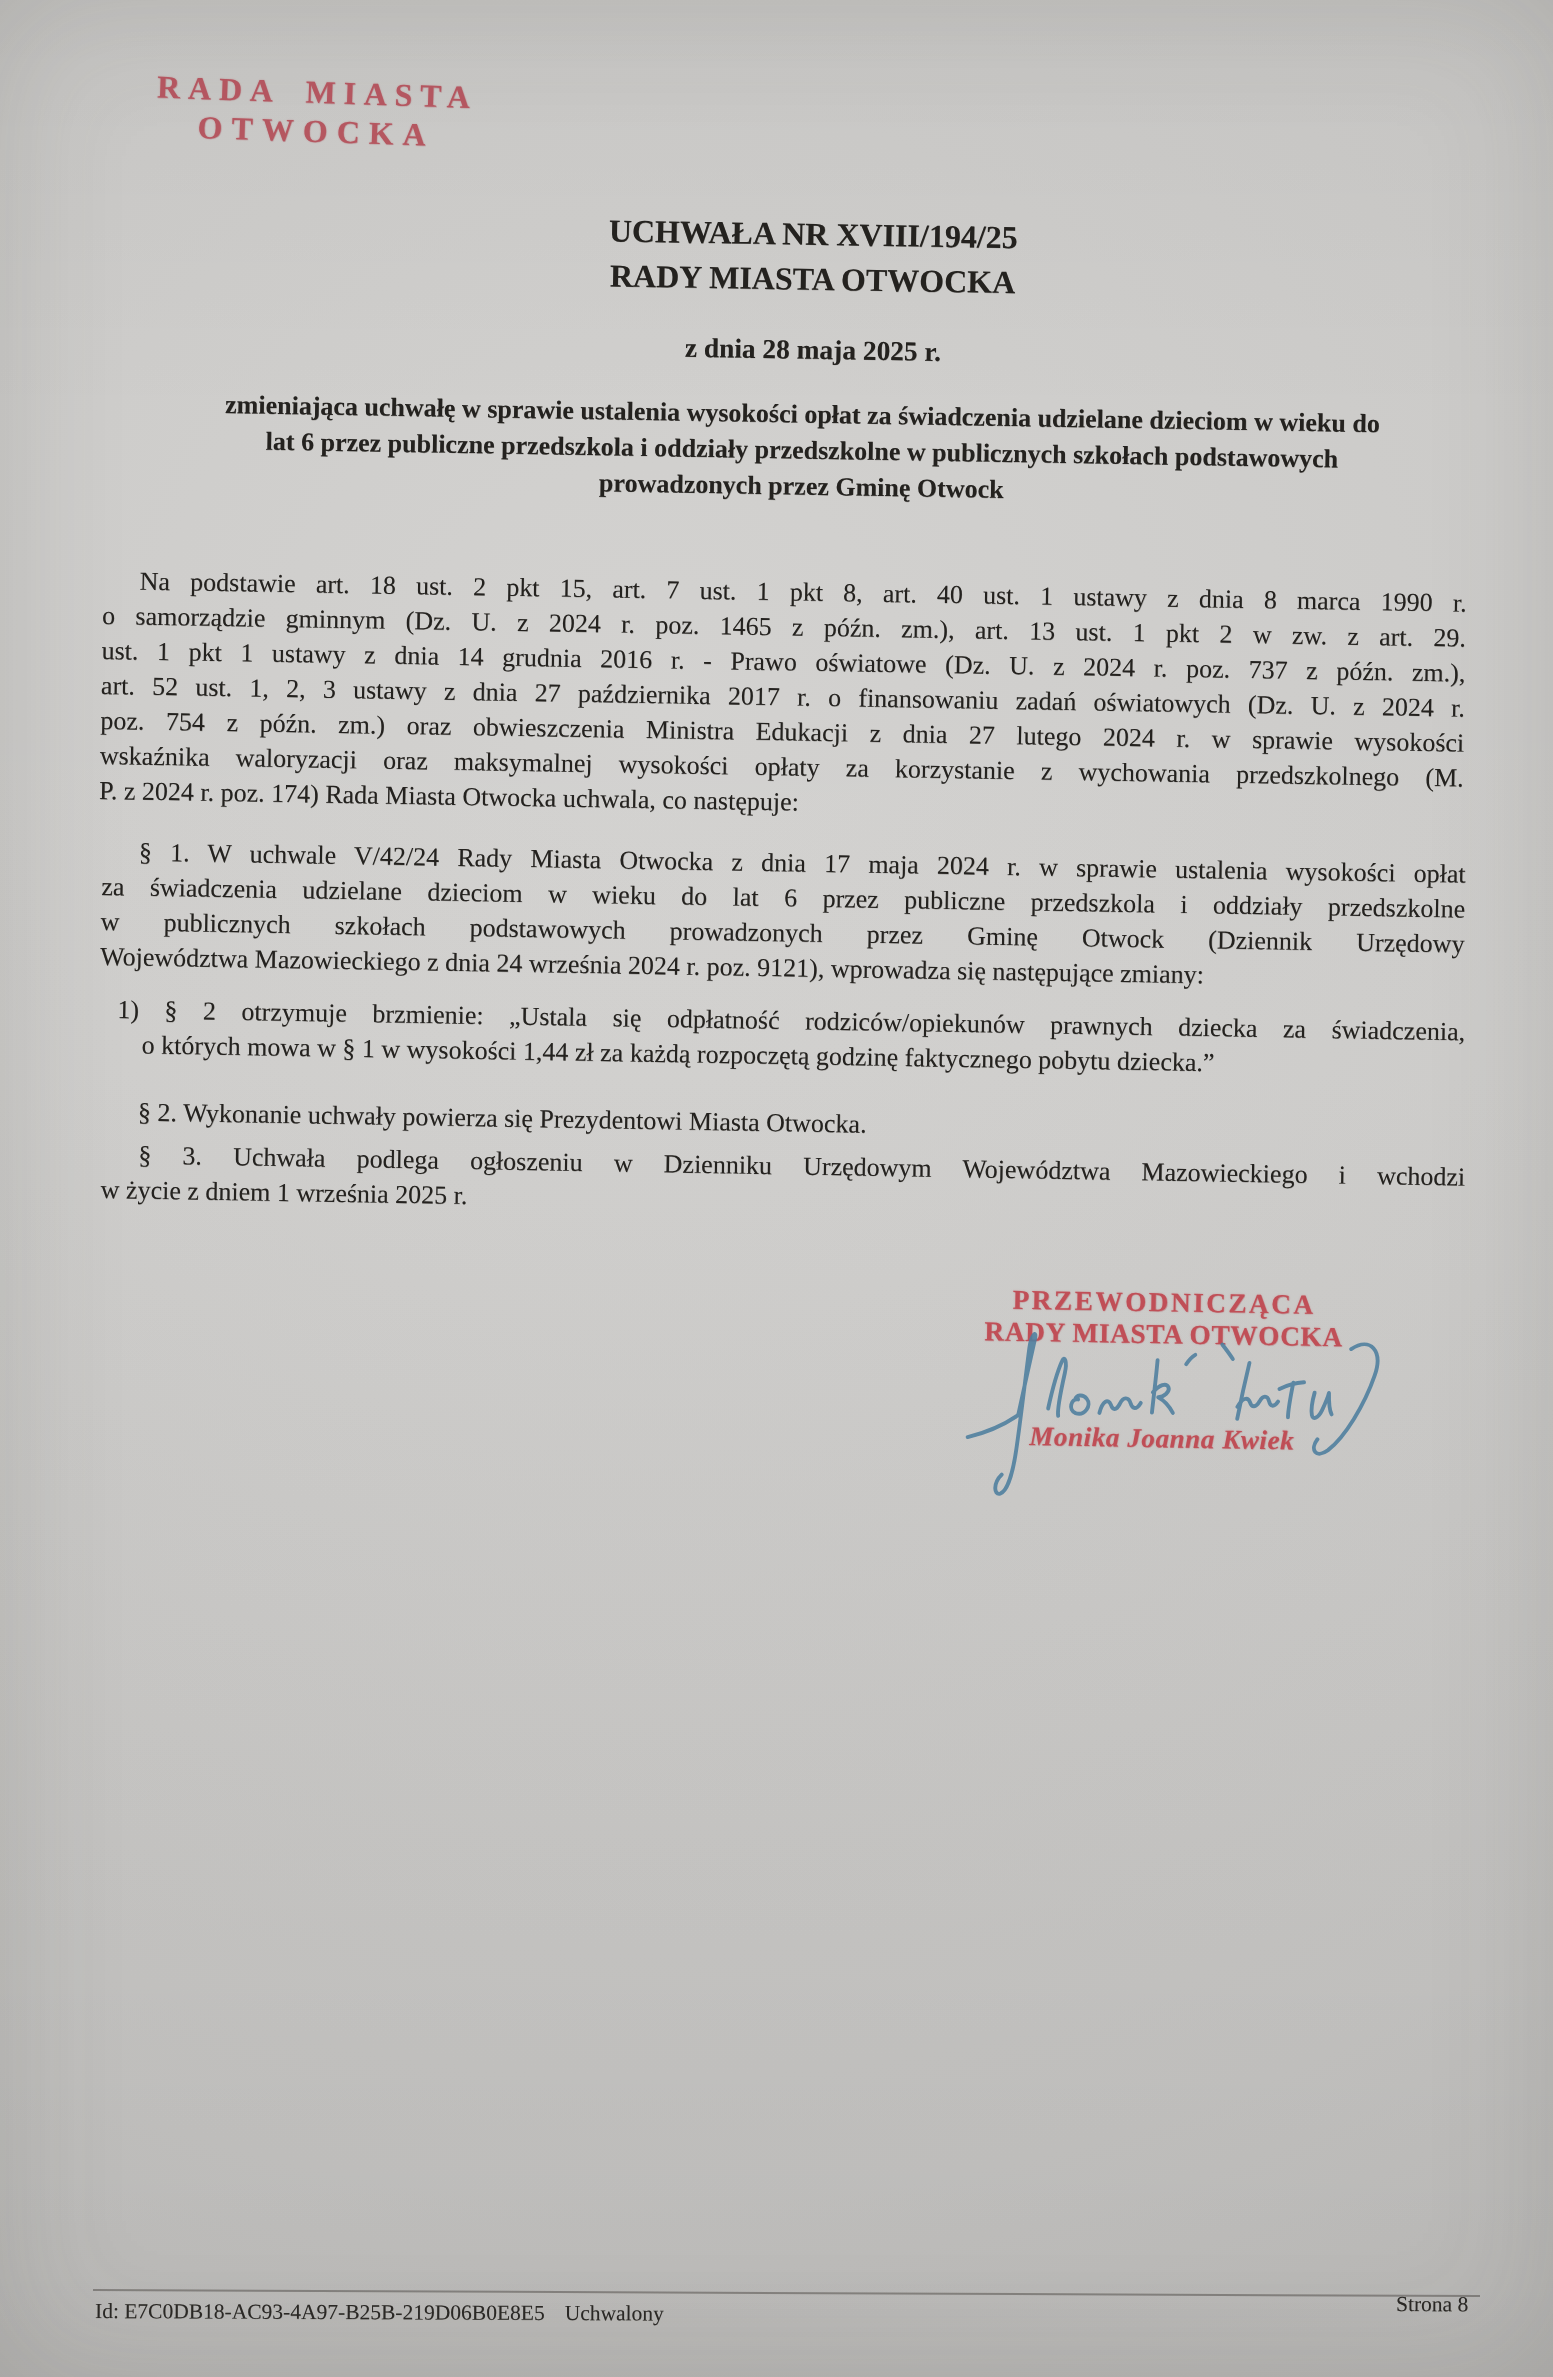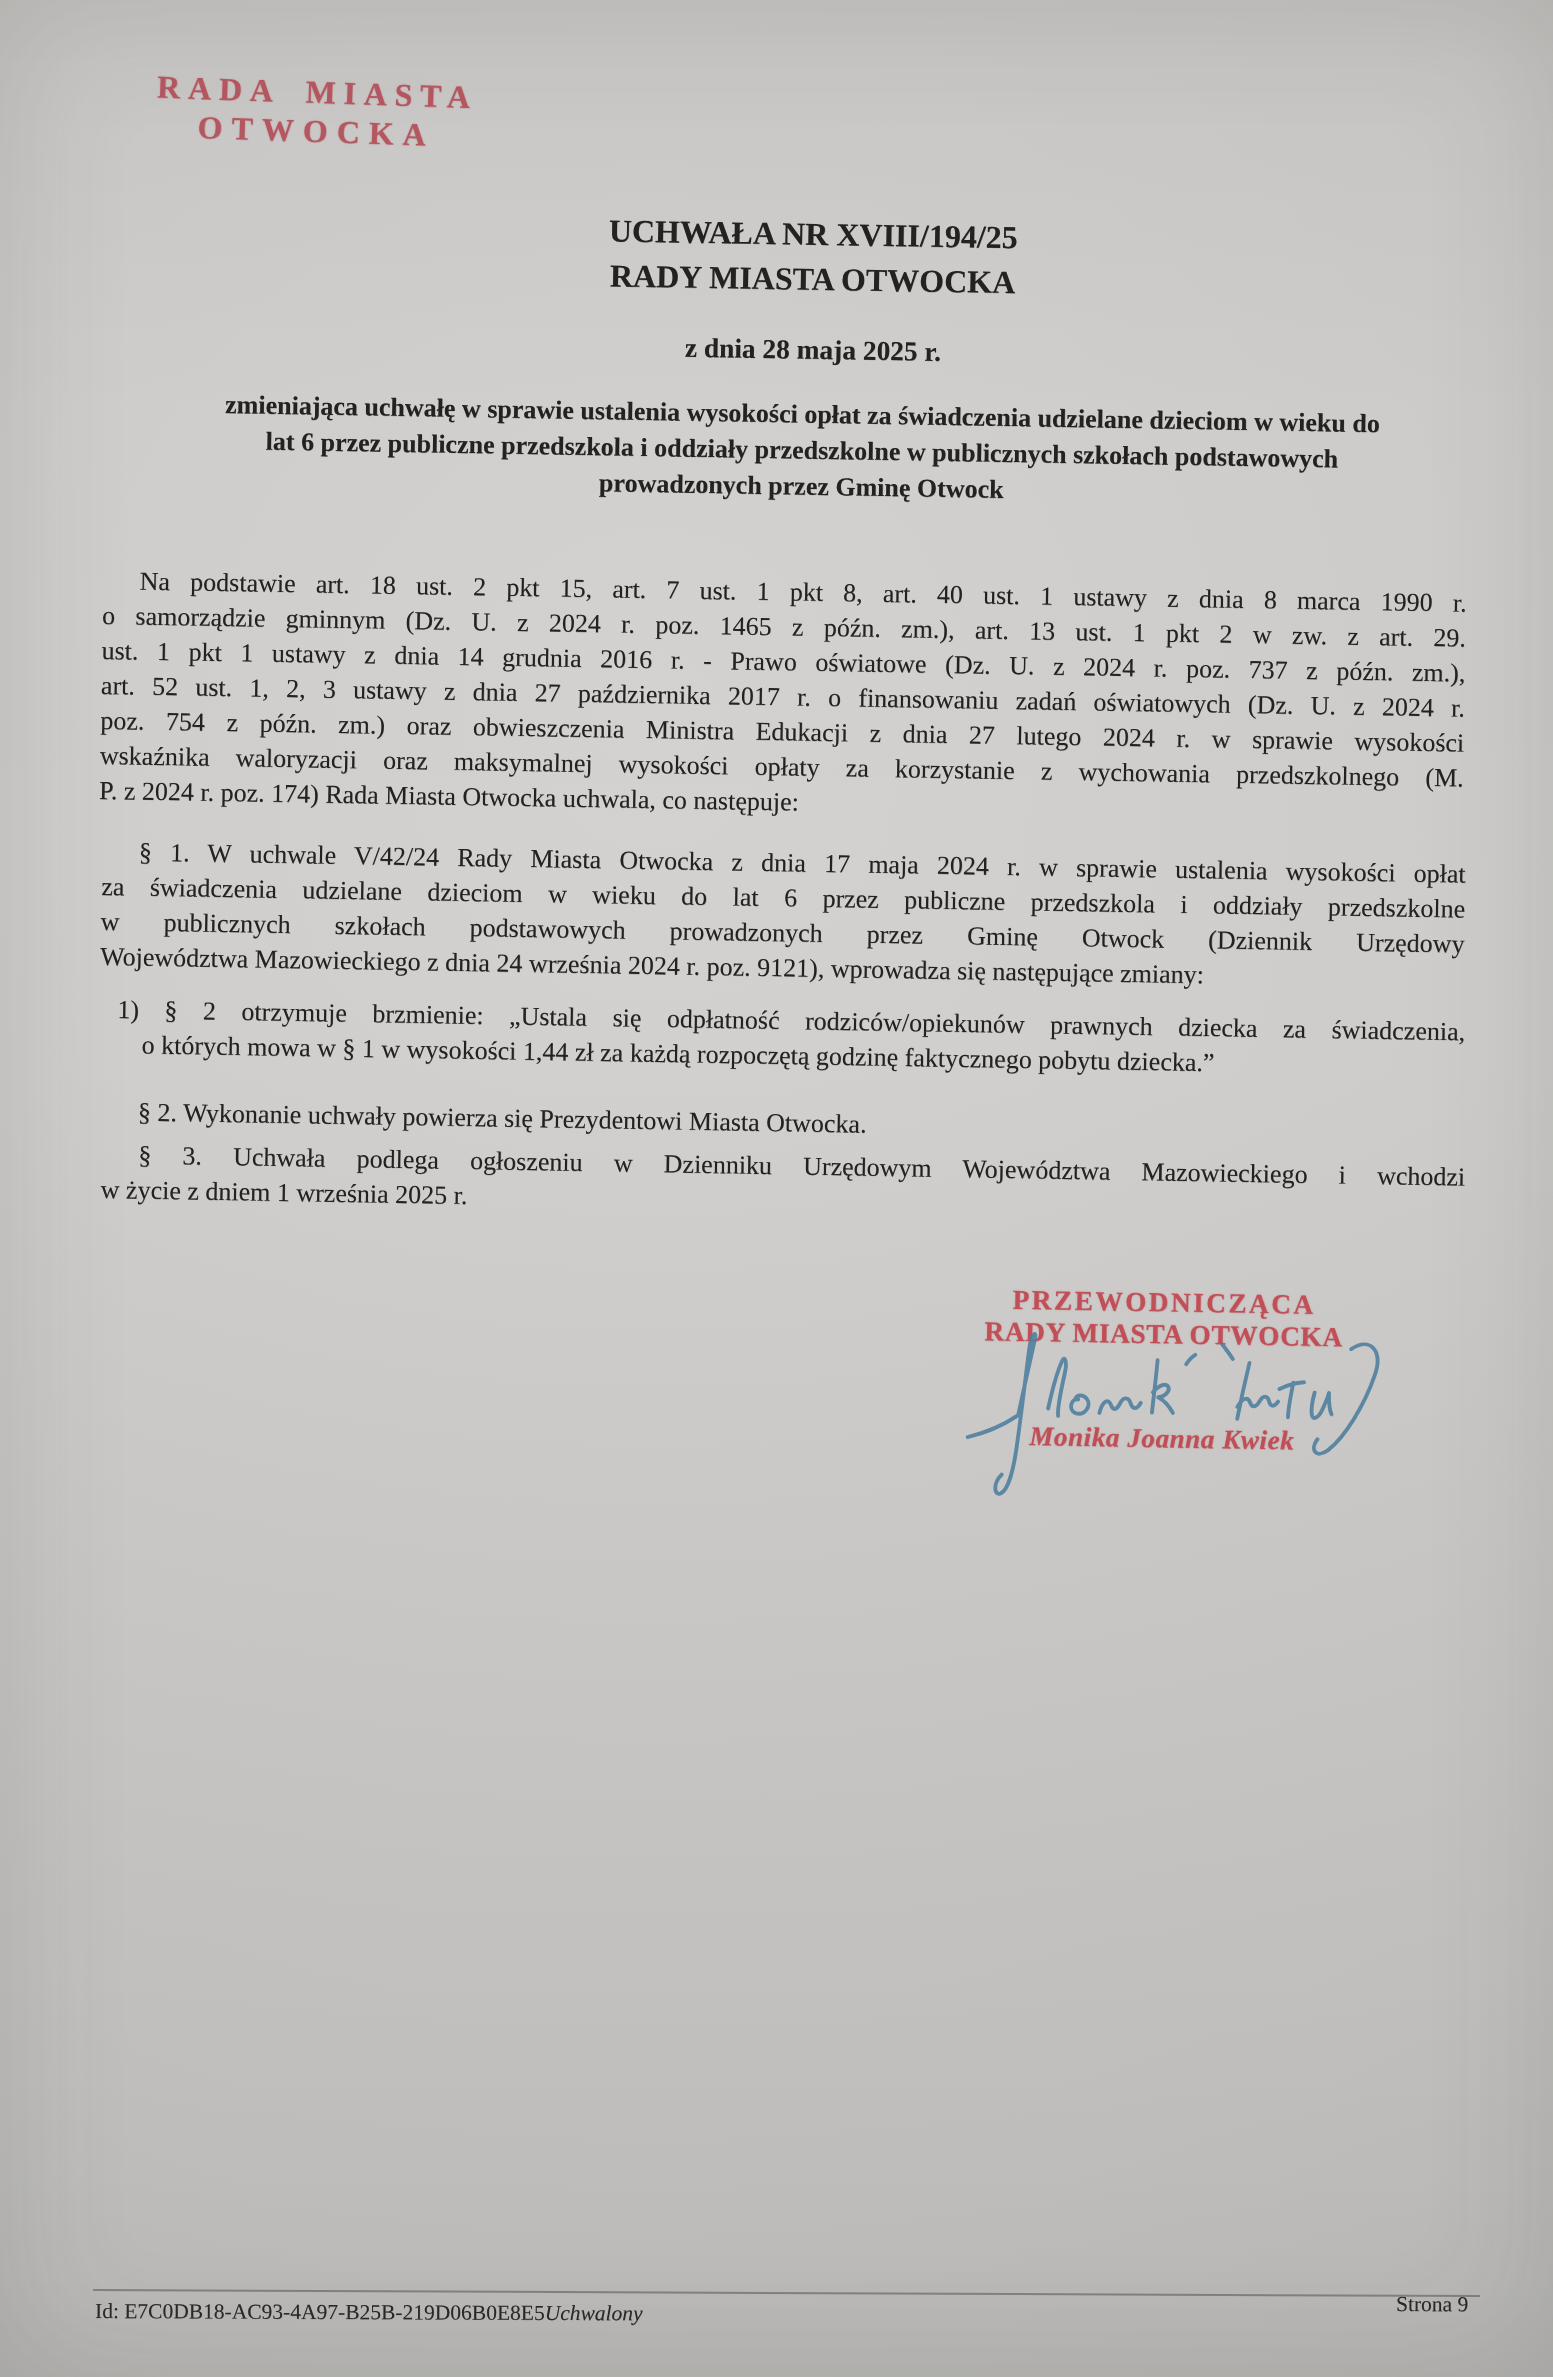--- a/index.html
+++ b/index.html
@@ -62,21 +62,21 @@
   .sig-name{
     margin-top:73px;
     color:#bf4e56;font-weight:bold;font-style:italic;font-size:27px;letter-spacing:0.6px;
     text-shadow:0 0 1.8px rgba(205,110,115,0.6), 0.6px 0.6px 0 rgba(160,60,68,0.3);
   }
   .sig-scrawl{position:absolute;left:-14.3px;top:37px;width:430px;height:191px;overflow:visible;}
 
   
   .footer-rule{left:93px;top:2289px;width:1387px;height:1.8px;background:rgba(75,72,68,0.5);}
   .footer-left{left:95px;top:2299px;font-size:21.5px;color:#2a2825;text-shadow:0.2px 0.3px 0.5px rgba(45,42,38,0.3);}
-  .footer-left .status{font-style:italic;}
+  .footer-left .status{margin-left:20px;}
   .footer-right{left:1396px;top:2292px;font-size:21.5px;color:#2a2825;text-shadow:0.2px 0.3px 0.5px rgba(45,42,38,0.3);}
 </style>
 </head>
 <body>
 
 <div id="paper">
 
   <div class="block stamp-top tilt-more">
     <div class="l1">RADA MIASTA</div>
     <div class="l2">OTWOCKA</div>
@@ -145,16 +145,16 @@
       <path d="M608,112 C604,127 602,140 604,150 C606,159 615,154 621,141 C626,130 630,121 632,112 C632,126 632,139 637,148"></path>
       <path d="M668,38 C700,16 722,40 708,82 C692,131 660,186 632,208 C612,223 601,208 614,190"></path>
     </svg>
     <div class="sig-name">Monika Joanna Kwiek</div>
   </div>
 
   <div class="block footer-rule tilt-less"></div>
   <div class="block footer-left tilt-less">
     <span>Id: E7C0DB18-AC93-4A97-B25B-219D06B0E8E5</span><span class="status">Uchwalony</span>
   </div>
-  <div class="block footer-right tilt-less">Strona 9</div>
+  <div class="block footer-right tilt-less">Strona 8</div>
 
 </div>
 
 
 </body></html>

